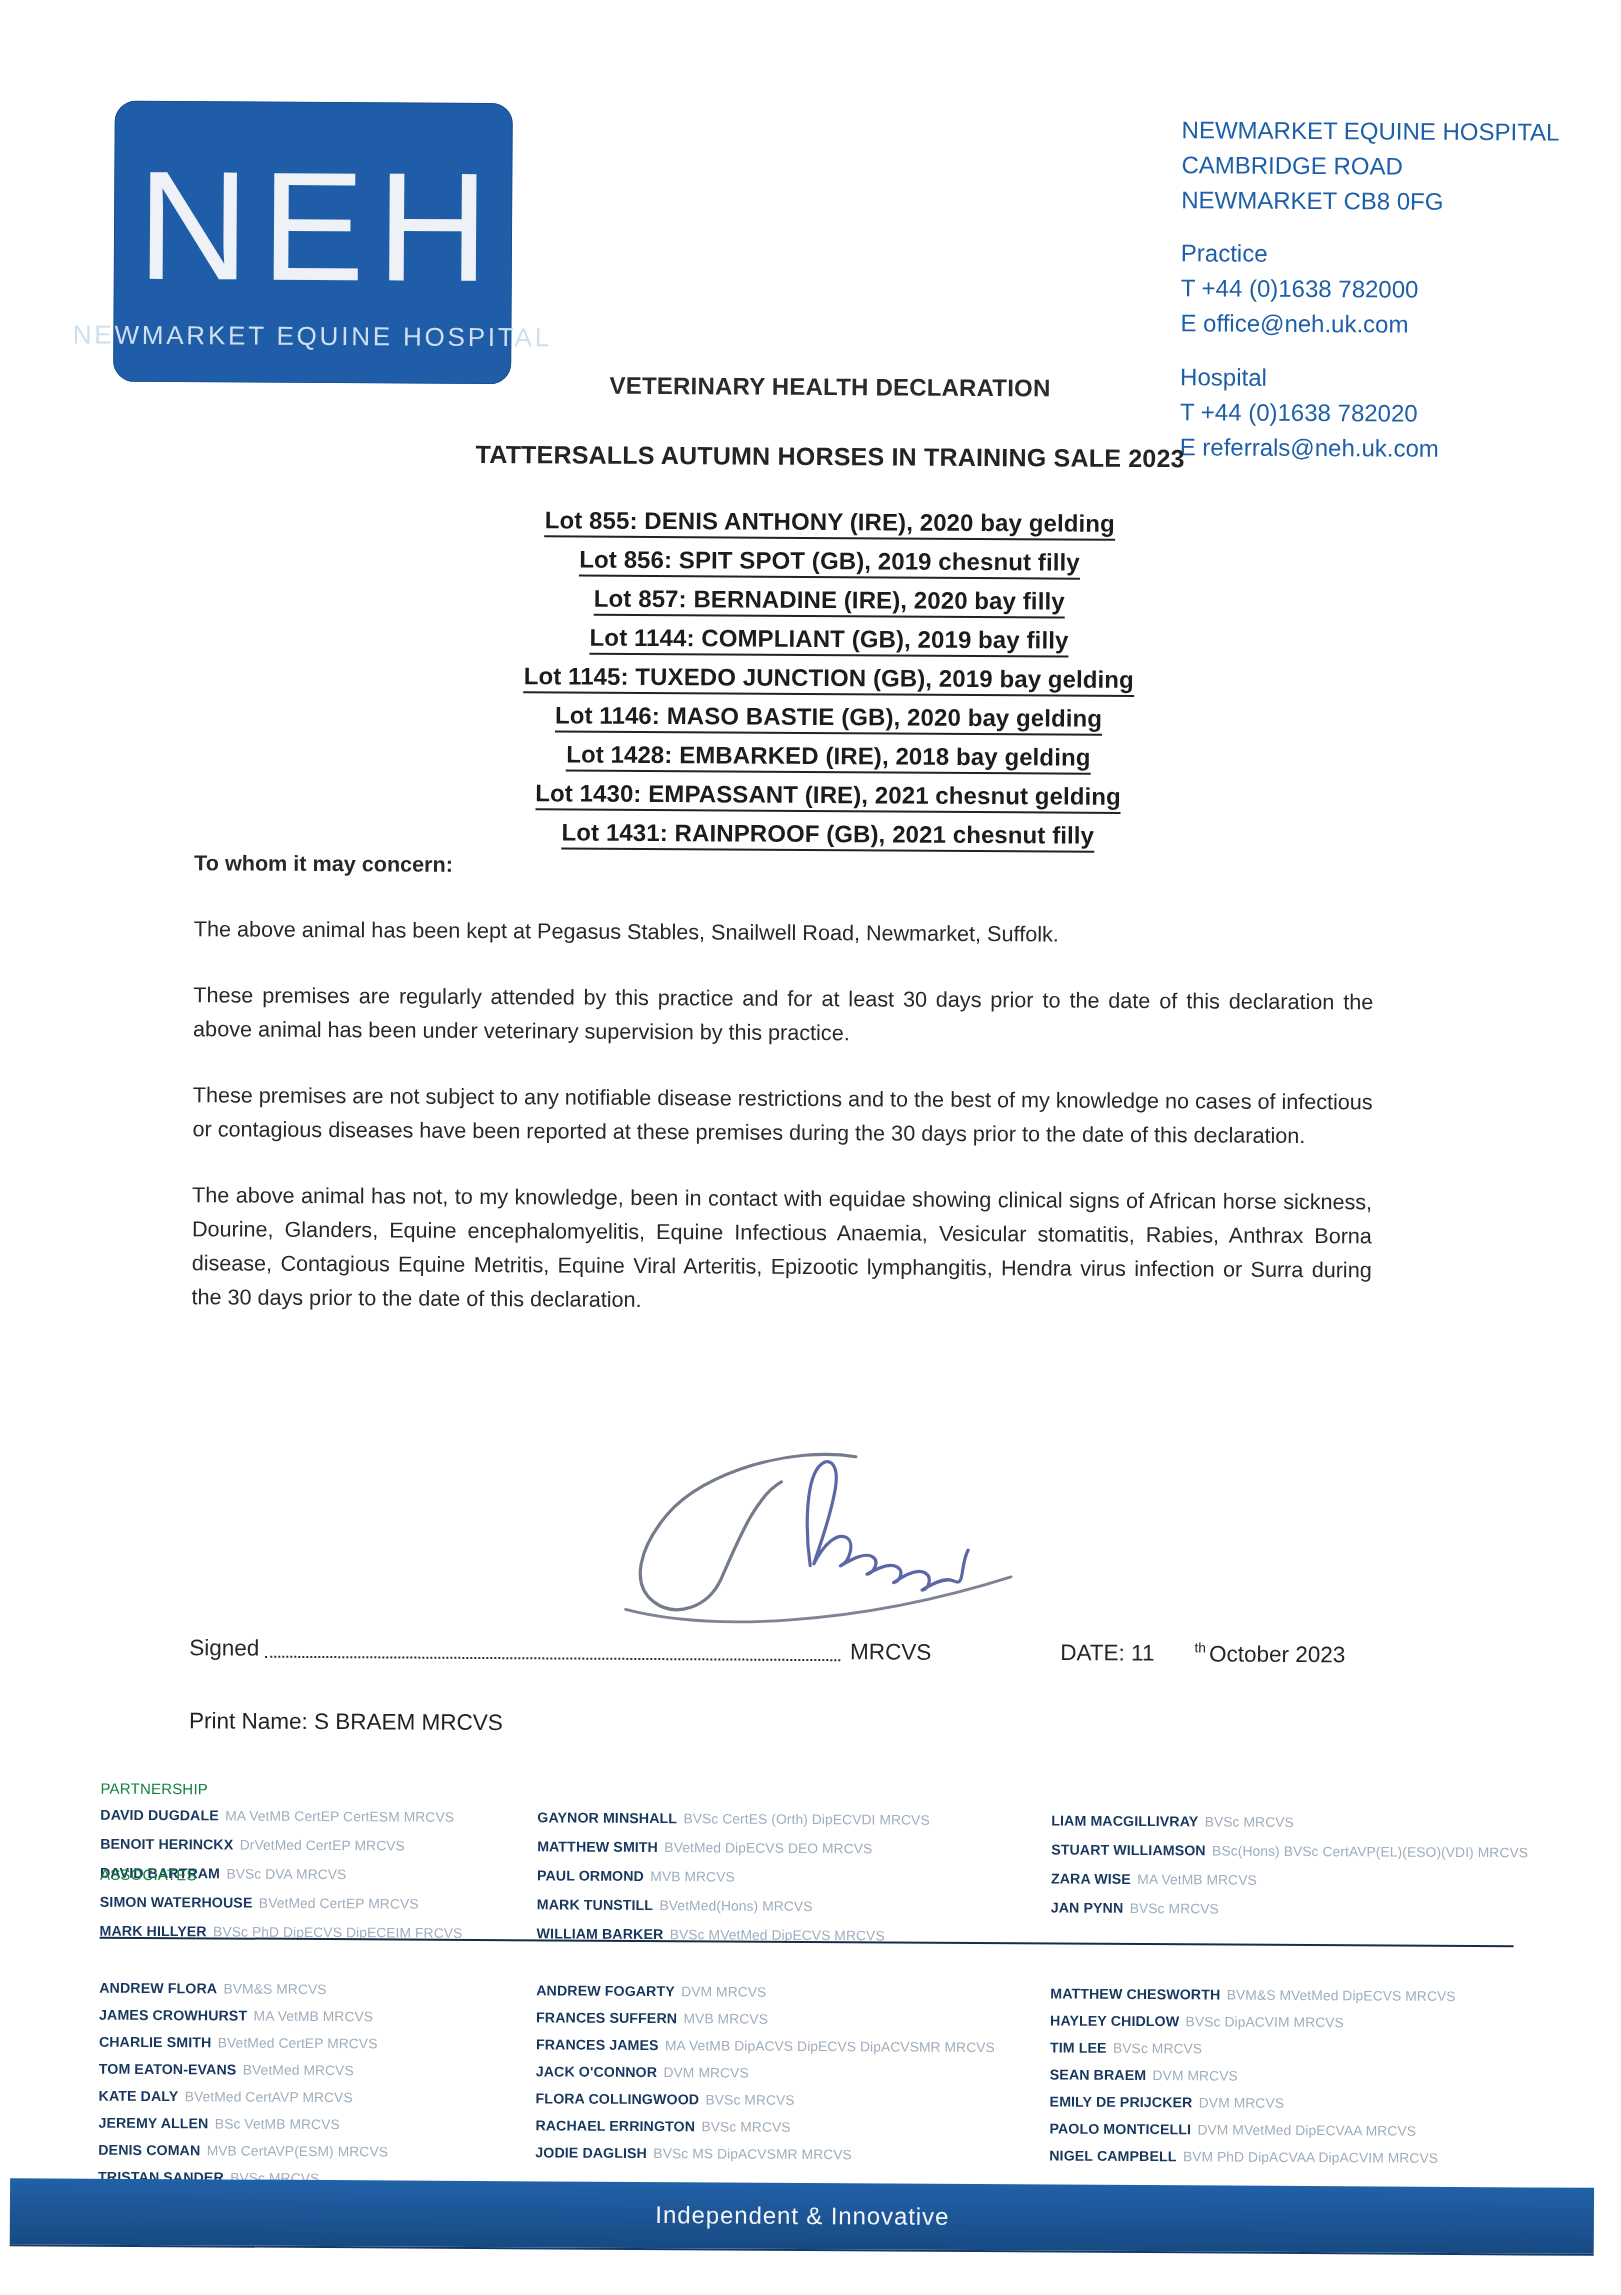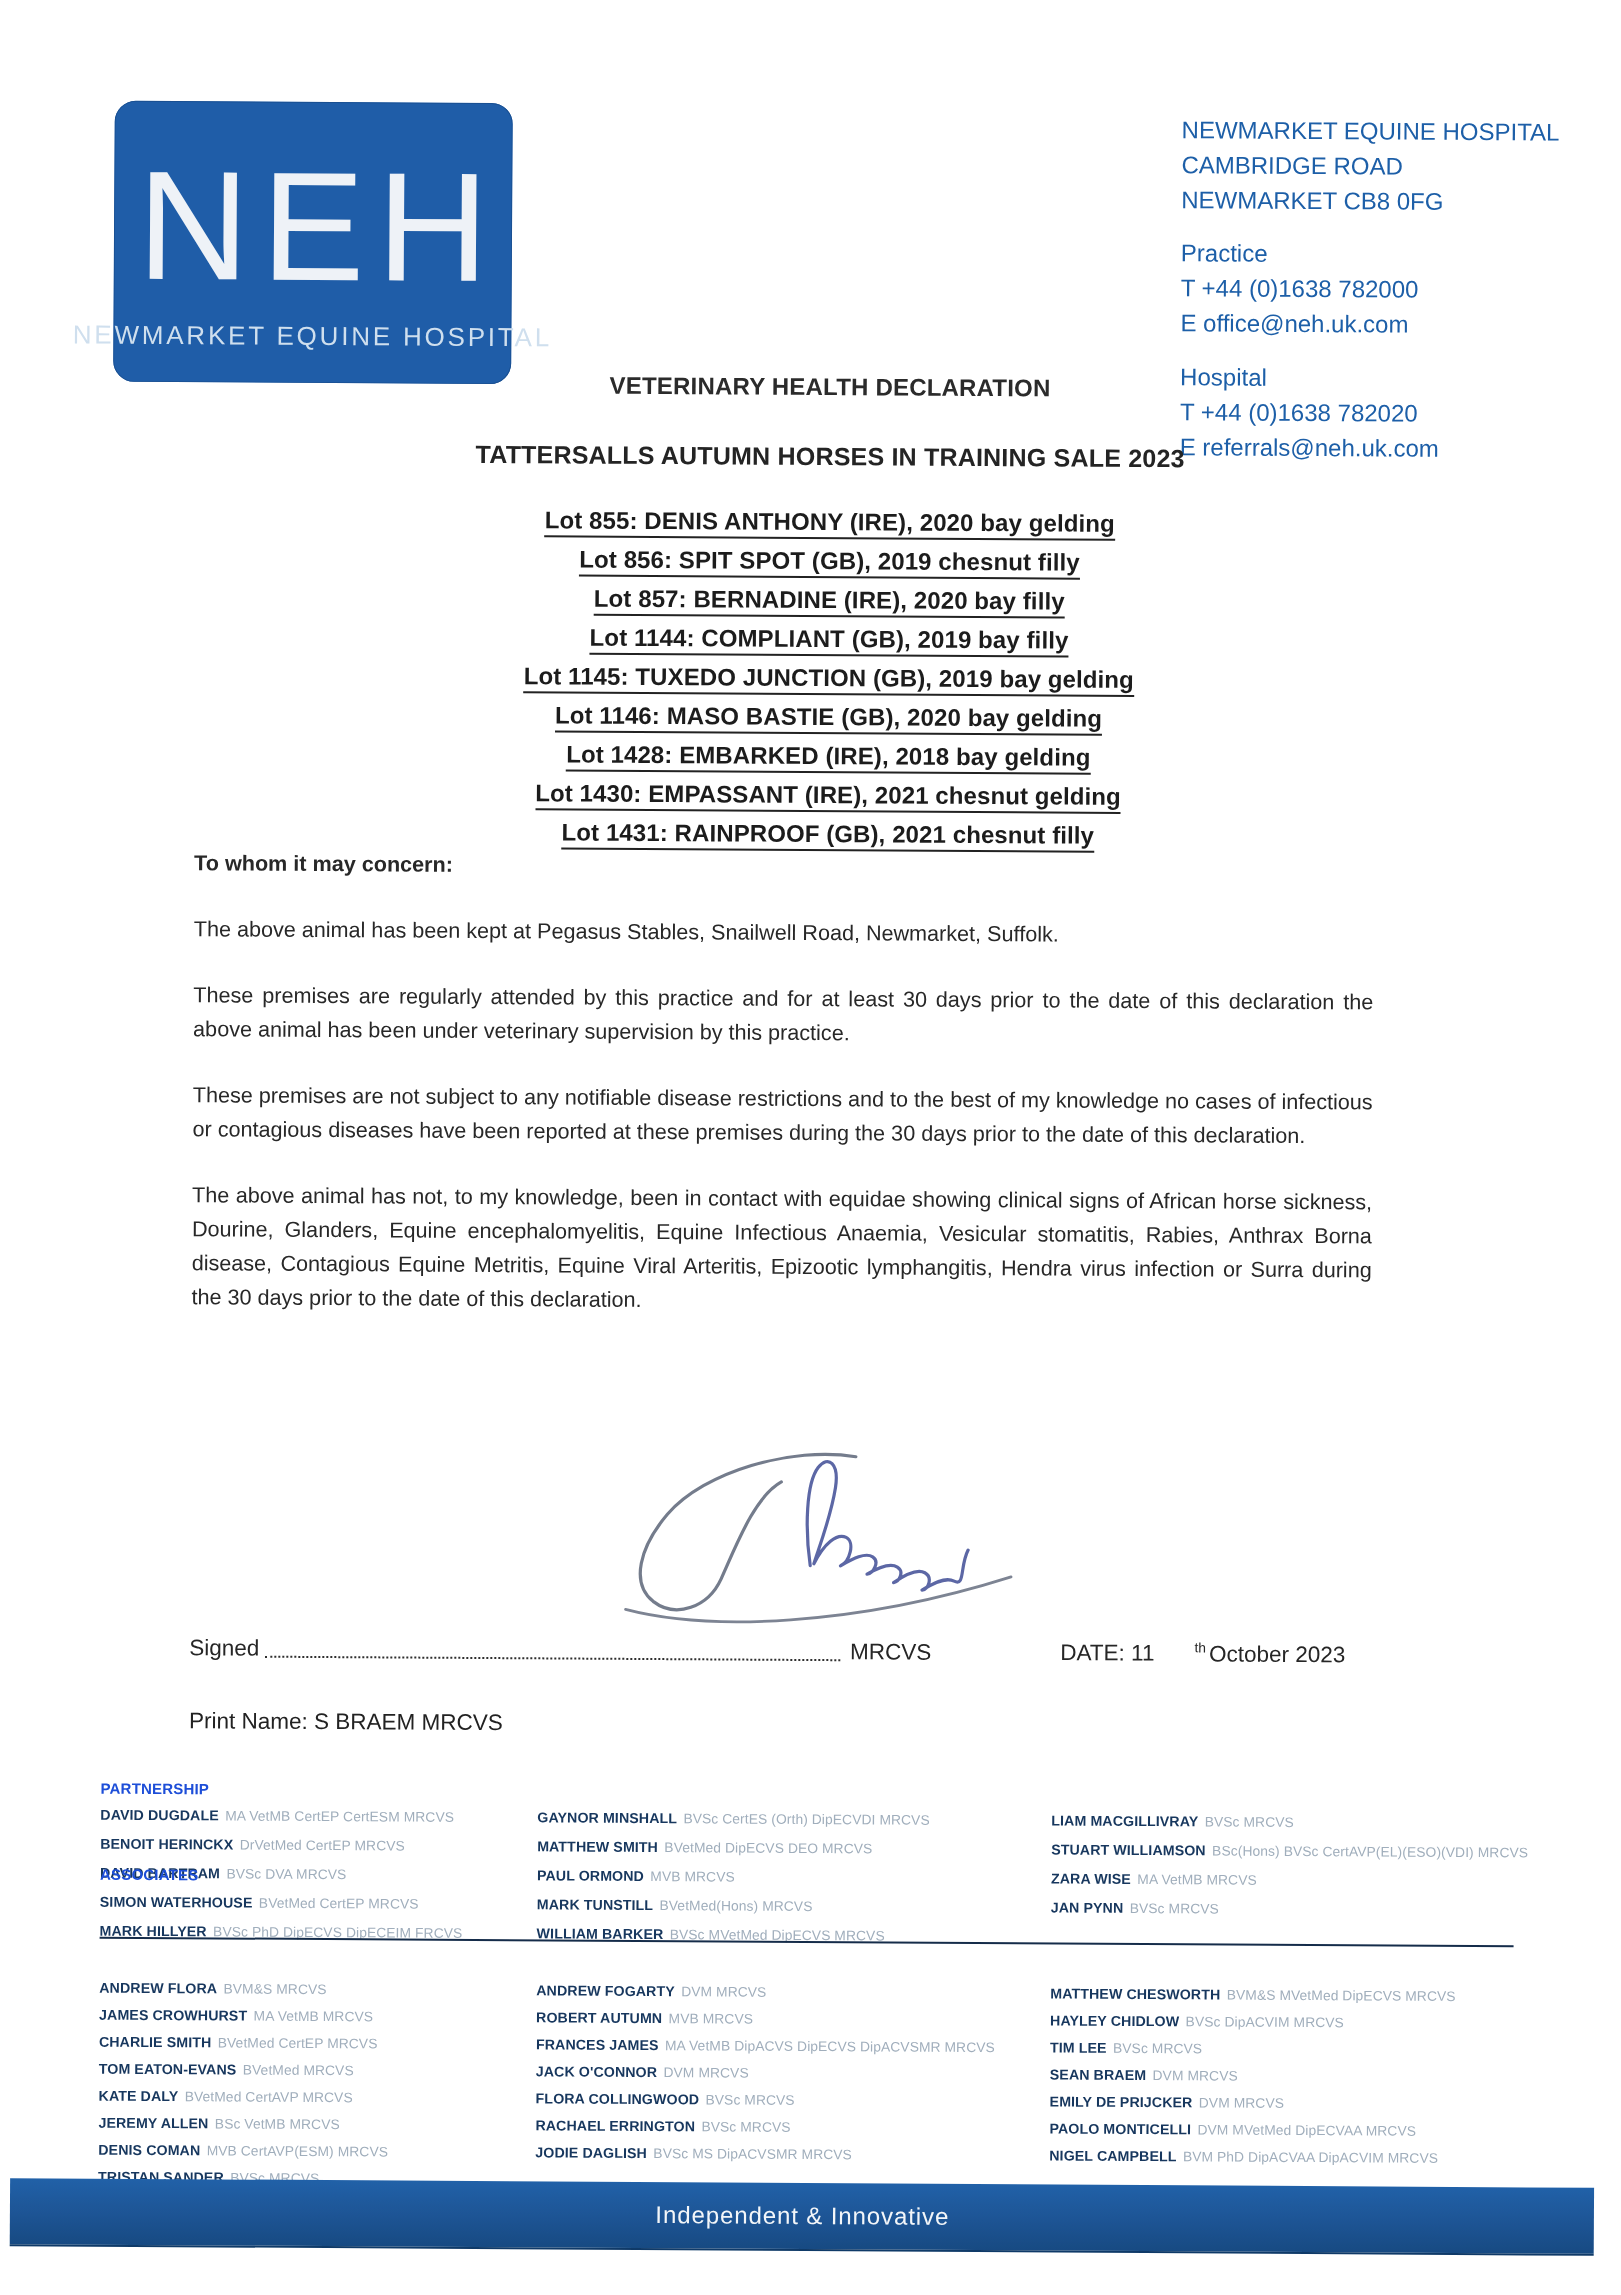--- a/index.html
+++ b/index.html
@@ -45,21 +45,21 @@
   .signed-row{position:absolute;left:193px;top:1638px;width:1240px;display:flex;
         align-items:flex-end;font-size:22.5px;color:#262626;}
   .dots{flex:0 0 575px;border-bottom:2.8px dotted #2f2f2f;height:18.4px;margin:0 9.2px 3.7px 6.4px;}
   .mrcvs{margin-right:0;}
   .date-block{margin-left:129px;white-space:nowrap;}
   .date-block sup{font-size:13.8px;margin-left:40px;}
   .date-rest{margin-left:3px;}
   .print-row{position:absolute;left:193px;top:1712px;font-size:22.5px;color:#222;}
 
   
-  .sec-head{position:absolute;font-size:15px;font-weight:700;color:#1d4ed8;letter-spacing:0.2px;text-align:right;}
+  .sec-head{position:absolute;font-size:15px;font-weight:400;color:#15803d;letter-spacing:0.2px;text-align:right;}
   .head-partnership{left:105px;top:1784px;}
   .head-associates{left:105px;top:1870px;}
   .staff-col{position:absolute;}
   .staff-row{height:29px;white-space:nowrap;}
   .assoc .staff-row{height:27px;}
   .s-name{font-size:14.2px;font-weight:700;color:#17375e;letter-spacing:0.1px;}
   .s-quals{font-size:13.8px;font-weight:400;color:#a0aebc;margin-left:6.4px;letter-spacing:0.1px;}
   .p-c1{left:105px;top:1811px;}  .p-c2{left:542px;top:1811px;}  .p-c3{left:1056px;top:1811px;}
   .a-c1{left:105px;top:1984px;}  .a-c2{left:542px;top:1984px;}  .a-c3{left:1056px;top:1984px;}
   .divider{position:absolute;left:105px;top:1941px;width:1414px;height:1.8px;background:#152c4a;}
@@ -265,21 +265,21 @@
           <span class="s-name">TRISTAN SANDER</span><span class="s-quals">BVSc MRCVS</span>
         </div>
       </div>
     <div class="staff-col assoc a-c2">
 
         <div class="staff-row">
           <span class="s-name">ANDREW FOGARTY</span><span class="s-quals">DVM MRCVS</span>
         </div>
 
         <div class="staff-row">
-          <span class="s-name">ROBERT AUTUMN</span><span class="s-quals">MVB MRCVS</span>
+          <span class="s-name">FRANCES SUFFERN</span><span class="s-quals">MVB MRCVS</span>
         </div>
 
         <div class="staff-row">
           <span class="s-name">FRANCES JAMES</span><span class="s-quals">MA VetMB DipACVS DipECVS DipACVSMR MRCVS</span>
         </div>
 
         <div class="staff-row">
           <span class="s-name">JACK O'CONNOR</span><span class="s-quals">DVM MRCVS</span>
         </div>
 

